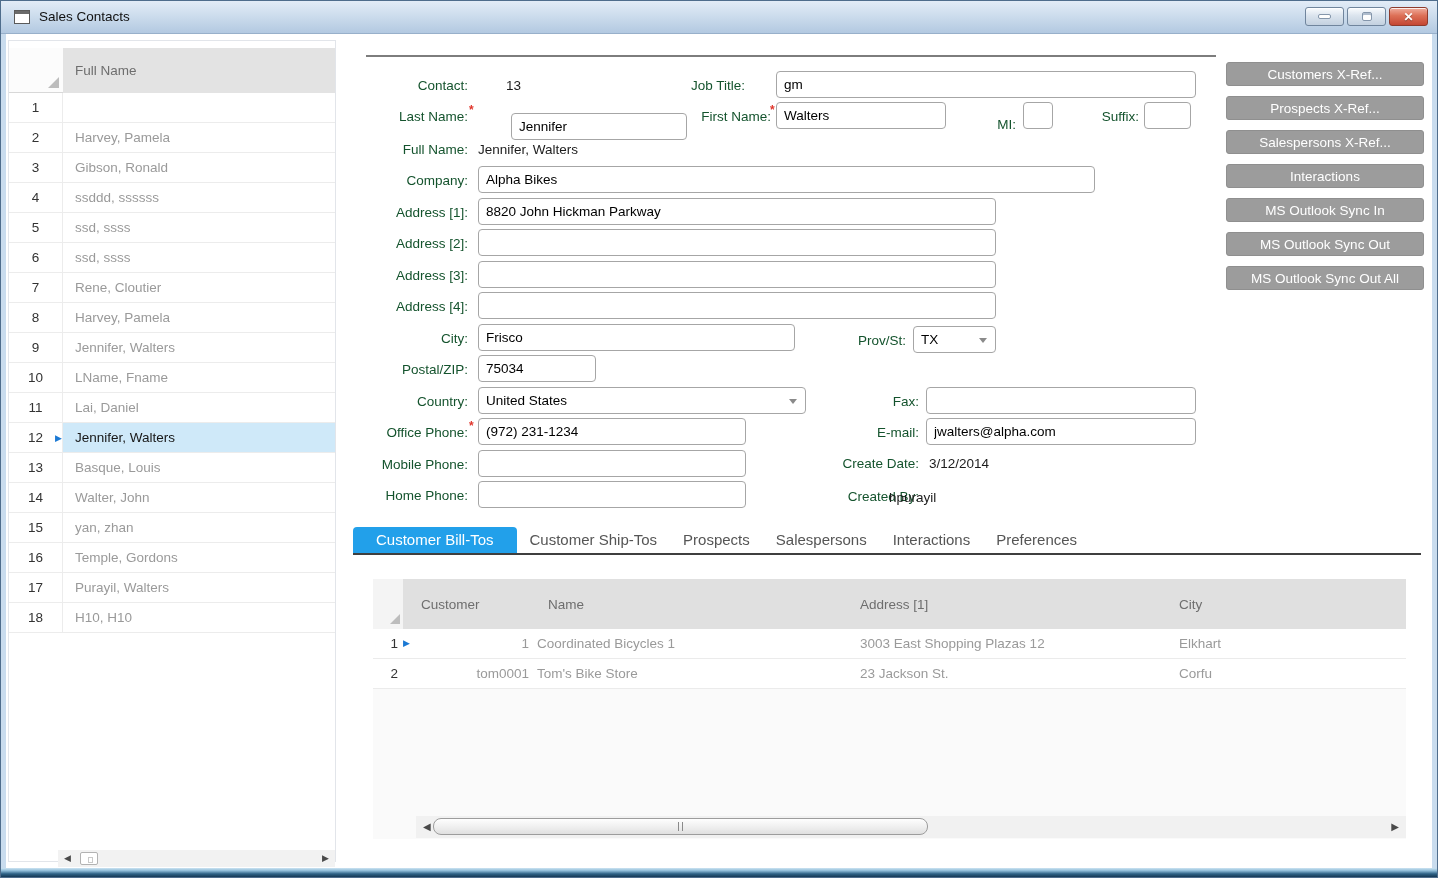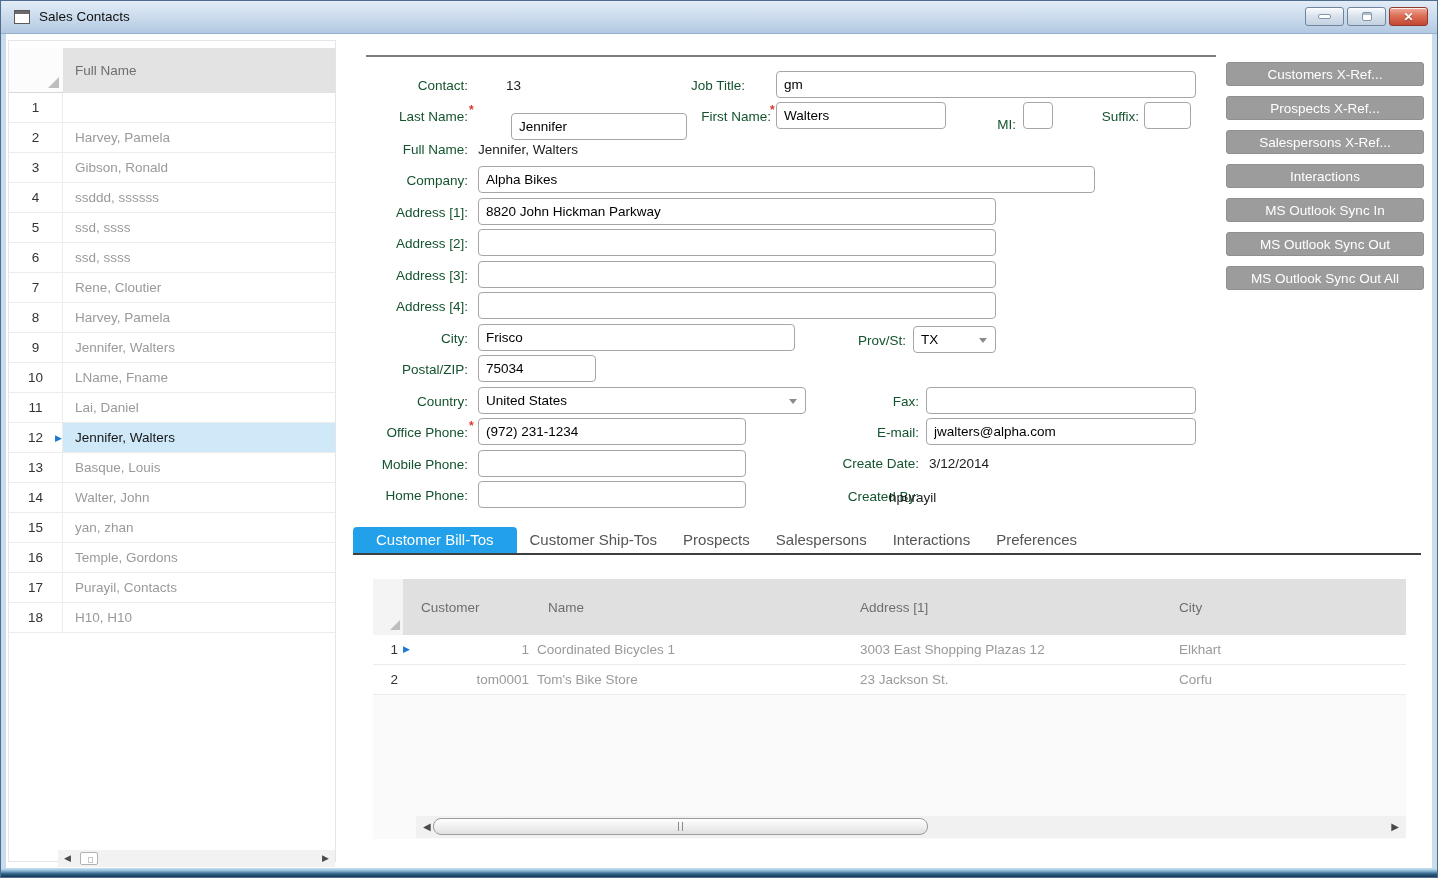--- a/index.html
+++ b/index.html
@@ -65,21 +65,21 @@
   .actions{position:absolute;left:1225px;top:61px;width:198px;display:flex;flex-direction:column;gap:10px;}
   .abtn{height:24px;background:#9c9c9c;border:1px solid #8f8f8f;border-radius:3px;color:#fff;
     font-family:inherit;font-size:13.5px;cursor:default;}
   
   .tabs{position:absolute;left:352px;top:527px;width:1068px;height:27px;display:flex;align-items:flex-end;
     border-bottom:2px solid #3f3f3f;}
   .tab{height:26px;line-height:26px;padding:0 13px;font-size:15px;color:#555;white-space:nowrap;}
   .tab.active{background:#22a0ea;color:#fff;border-radius:4px 4px 0 0;padding:0 23px;}
   
   .grid{position:absolute;left:372px;top:578px;width:1033px;height:260px;background:#fafafa;}
-  .grid-header{display:flex;height:56px;background:#e0e0e0;color:#6e6e6e;font-size:13.5px;}
+  .grid-header{display:flex;height:50px;background:#e0e0e0;color:#6e6e6e;font-size:13.5px;}
   .gh{display:flex;align-items:center;}
   .gh-corner{width:30px;background:#f4f4f4;position:relative;}
   .gh-corner .corner-tri{right:3px;bottom:5px;border-left-width:10px;border-bottom-width:10px;}
   .gh-cust{width:130px;padding-left:18px;}
   .gh-name{width:313px;padding-left:15px;}
   .gh-addr{width:310px;padding-left:14px;}
   .gh-city{width:250px;padding-left:23px;}
   .grid-row{display:flex;height:30px;background:#fff;border-bottom:1px solid #ebebeb;
     font-size:13.5px;color:#9a9a9a;align-items:center;}
   .g-num{width:30px;text-align:right;padding-right:5px;color:#333;position:relative;}
@@ -180,21 +180,21 @@
       <div class="lp-row">
         <div class="lp-num">15</div>
         <div class="lp-name">yan, zhan</div>
       </div>
       <div class="lp-row">
         <div class="lp-num">16</div>
         <div class="lp-name">Temple, Gordons</div>
       </div>
       <div class="lp-row">
         <div class="lp-num">17</div>
-        <div class="lp-name">Purayil, Contacts</div>
+        <div class="lp-name">Purayil, Walters</div>
       </div>
       <div class="lp-row">
         <div class="lp-num">18</div>
         <div class="lp-name">H10, H10</div>
       </div>
     </div>
   <div class="lp-scroll">
     <span class="sc-arrow" style="left:6px;">◀</span>
     <span class="lp-thumb"></span>
     <span class="sc-arrow" style="right:6px;">▶</span>

